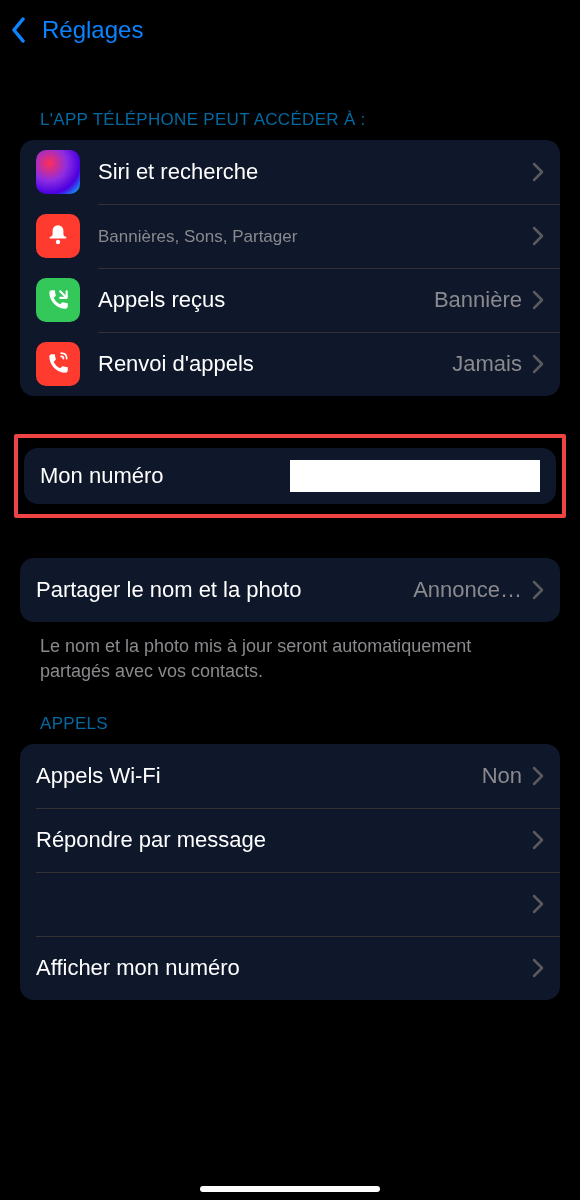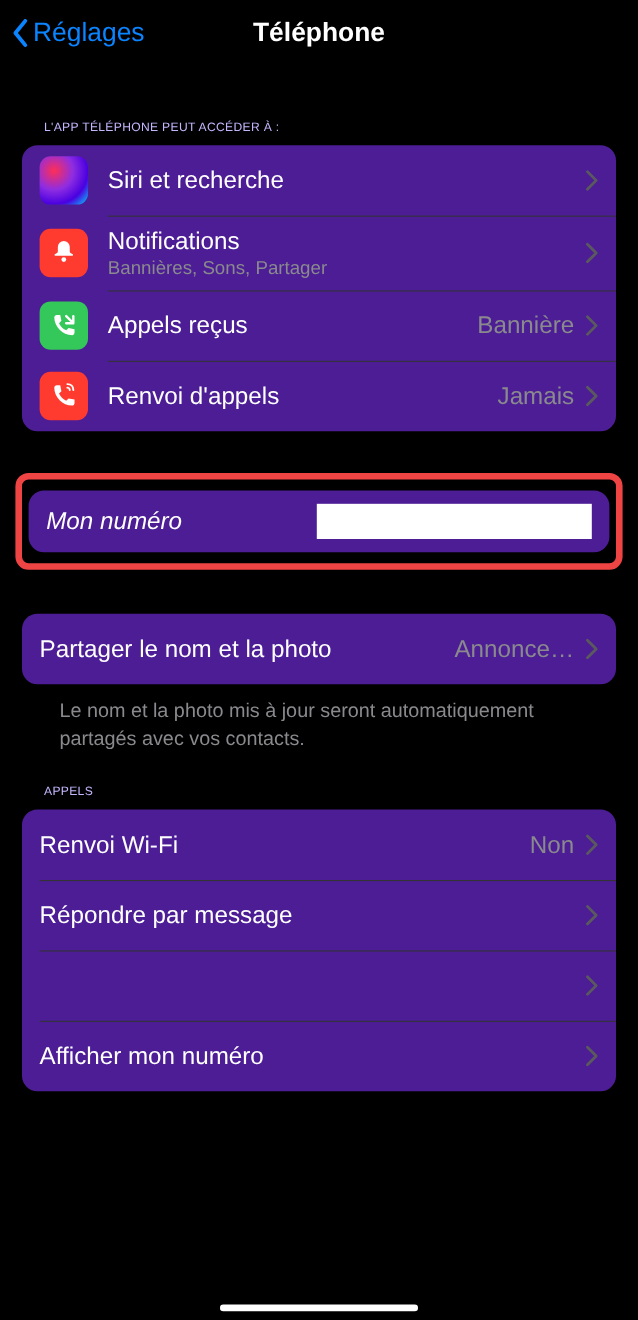--- a/index.html
+++ b/index.html
@@ -8,47 +8,47 @@
 
   
   .nav-header {
     display: flex;
     align-items: center;
     height: 60px;
     padding: 0 10px;
     position: relative;
   }
   .back-area {
-    display: flex; align-items: center; gap: 2px;
+    display: flex; align-items: center; gap: 14px;
     color: #0a84ff; font-size: 24px;
   }
   .back-chevron {
     width: 18px; height: 30px;
     display: inline-flex; align-items: center; justify-content: center;
   }
   .back-chevron svg { stroke: #0a84ff; }
   .nav-title {
     position: absolute; left: 0; right: 0;
     text-align: center;
     font-size: 24px; font-weight: 600;
     pointer-events: none;
   }
 
   
   .section-header {
     padding: 50px 40px 10px 40px;
-    color: #c4b5fd;
-    font-size: 11px;
+    color: #0369a1;
+    font-size: 17px;
     letter-spacing: 0.3px;
   }
   .section-header.tight { padding-top: 30px; }
 
   
   .group {
-    background: #4c1d95;
+    background: #0f172a;
     margin: 0 20px;
     border-radius: 14px;
     overflow: hidden;
   }
 
   .row {
     display: flex;
     align-items: center;
     min-height: 64px;
     padding: 10px 16px;
@@ -80,40 +80,38 @@
 
   .row-value { font-size: 22px; color: #8a8a8e; margin-right: 10px; white-space: nowrap; text-align: right; }
   .chevron {
     width: 12px; height: 20px; flex-shrink: 0;
   }
   .chevron svg { stroke: #5a5a5e; }
 
   
   .highlight-frame {
     margin: 38px 14px 0 14px;
-    border: 6px solid #ef4444;
-    border-radius: 12px;
+    border: 4px solid #ef4444;
+    border-radius: 2px;
     padding: 10px 6px;
-    font-style: italic;
   }
   .highlight-frame .group { margin: 0; }
   .phone-number-mask {
     width: 250px; height: 32px; background: #fff;
     margin-left: auto;
   }
 
   
   .gap-40 { height: 40px; }
 
   .footer-note {
     padding: 12px 40px 0 40px;
     color: #8a8a8e;
     font-size: 18px;
     line-height: 1.4;
-    margin-left: 14px;
   }
 
   
   .home-indicator {
     position: absolute;
     bottom: 8px; left: 50%; transform: translateX(-50%);
     width: 180px; height: 6px; border-radius: 3px; background: #fff;
   }
 
   svg { display: block; }
@@ -123,21 +121,20 @@
 
 <div class="nav-header">
   <div class="back-area">
     <span class="back-chevron">
       <svg width="16" height="26" viewBox="0 0 16 26" fill="none">
           <path d="M12 2 L3 13 L12 24" stroke-width="3.5" stroke-linecap="round" stroke-linejoin="round"></path>
         </svg>
     </span>
     <span>Réglages</span>
   </div>
-  <div class="nav-title">Téléphone</div>
 </div>
 
 <div class="section-header">L'APP TÉLÉPHONE PEUT ACCÉDER À :</div>
 
 <div class="group">
 
   <div class="row with-icon">
     <div class="row-icon icon-siri"></div>
     <div class="row-labels">
       <div class="row-title">Siri et recherche</div>
@@ -150,21 +147,20 @@
   </div>
 
   <div class="row with-icon">
     <div class="row-icon icon-red">
       <svg width="26" height="26" viewBox="0 0 24 24" fill="#fff">
           <path d="M12 2a5 5 0 0 0-5 5v3.5c0 .7-.4 1.4-1 1.8L4.5 13c-.6.4-.3 1.3.4 1.3h14.2c.7 0 1-.9.4-1.3L18 12.3c-.6-.4-1-1.1-1-1.8V7a5 5 0 0 0-5-5z"></path>
           <circle cx="12" cy="17.5" r="2"></circle>
         </svg>
     </div>
     <div class="row-labels">
-      <div class="row-title">Notifications</div>
       <div class="row-subtitle">Bannières, Sons, Partager</div>
     </div>
     <span class="chevron">
       <svg width="12" height="20" viewBox="0 0 12 20" fill="none">
           <path d="M2 2 L10 10 L2 18" stroke-width="2.5" stroke-linecap="round" stroke-linejoin="round"></path>
         </svg>
     </span>
   </div>
 
   <div class="row with-icon">
@@ -228,21 +224,21 @@
   </div>
 </div>
 
 <div class="footer-note">Le nom et la photo mis à jour seront automatiquement partagés avec vos contacts.</div>
 
 <div class="section-header tight">APPELS</div>
 
 <div class="group">
 
   <div class="row">
-    <div class="row-title">Renvoi Wi-Fi</div>
+    <div class="row-title">Appels Wi-Fi</div>
     <div class="row-value" style="margin-left:auto;">Non</div>
     <span class="chevron">
       <svg width="12" height="20" viewBox="0 0 12 20" fill="none">
           <path d="M2 2 L10 10 L2 18" stroke-width="2.5" stroke-linecap="round" stroke-linejoin="round"></path>
         </svg>
     </span>
   </div>
 
   <div class="row">
     <div class="row-title">Répondre par message</div>

